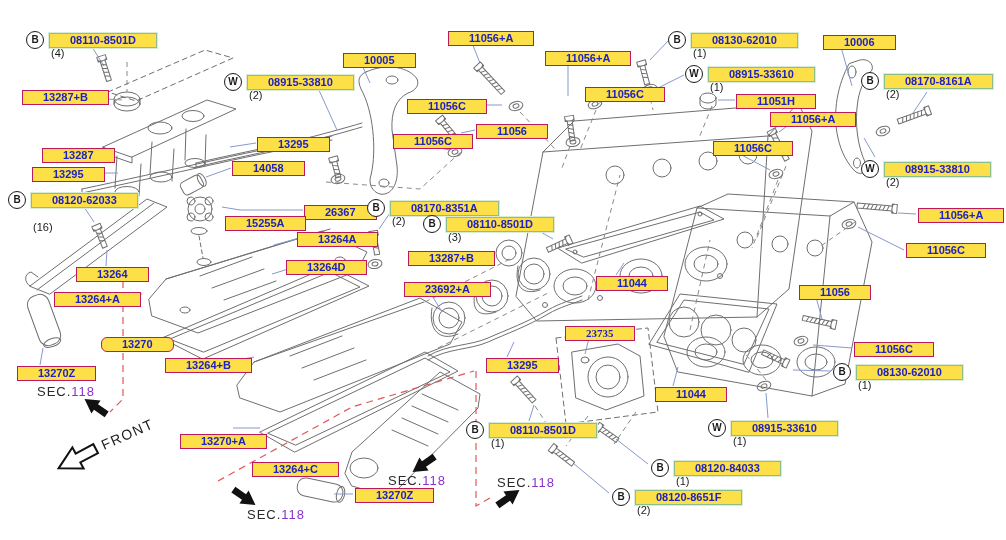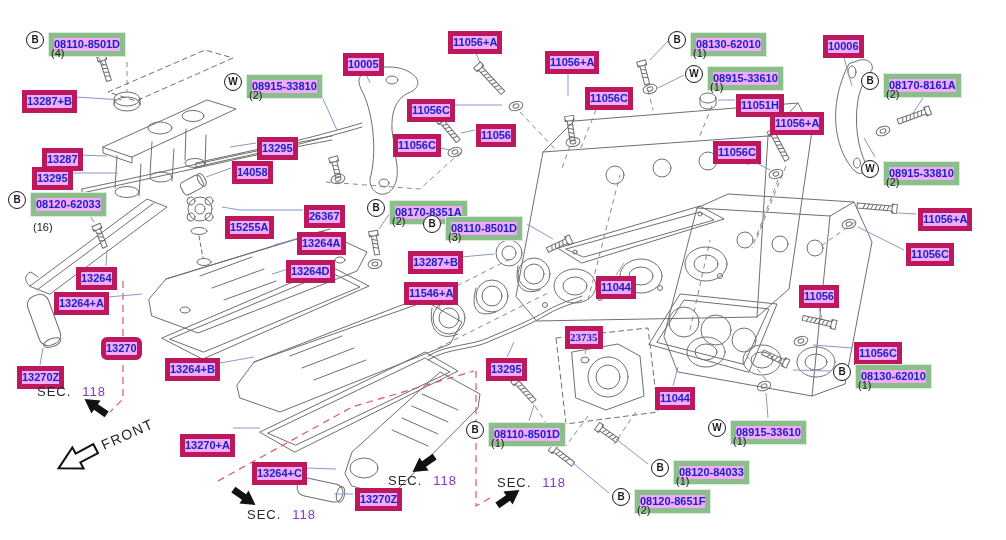--- a/index.html
+++ b/index.html
@@ -1,27 +1,27 @@
 <!DOCTYPE html>
 <html><head>
 <meta charset="utf-8">
 <style>
   html,body{margin:0;padding:0;background:#fff;}
   #stage{position:relative;width:1006px;height:540px;background:#ffffff;overflow:hidden;
          font-family:"Liberation Sans",sans-serif;}
   #art{position:absolute;left:0;top:0;z-index:1;}
   #labels{position:absolute;left:0;top:0;width:100%;height:100%;z-index:2;}
   .plabel{position:absolute;font:bold 11px/13px "Liberation Sans",sans-serif;color:#1e22c0;
-          background:#f0abfc;border:5px solid #be185d;padding:0 0;white-space:nowrap;cursor:pointer;}
+          background:#fde047;border:1px solid #be185d;padding:0 20px;white-space:nowrap;cursor:pointer;}
   .plabel.hardware{border-color:#8cbe8c;box-shadow:0 0 0 1px #d9ecd9;}
   .badge{position:absolute;width:16px;height:16px;border:1.5px solid #1a1a1a;border-radius:50%;
          background:#fff;font:bold 10px/16px "Liberation Sans",sans-serif;text-align:center;color:#1a1a1a;}
   .qty{position:absolute;font:11px/13px "Liberation Sans",sans-serif;color:#1a1a1a;}
   .secref{position:absolute;font:13px/14px "Liberation Sans",sans-serif;color:#2a2a2a;letter-spacing:1px;white-space:nowrap;}
-  .secref .secnum{color:#8833cc;margin-left:11px;}
+  .secref .secnum{color:#8833cc;}
 </style>
 </head>
 <body>
 
 <div id="stage">
 <svg id="art" width="1006" height="540" viewBox="0 0 1006 540" xmlns="http://www.w3.org/2000/svg">
 
   <g stroke="#6f6f6f" fill="none" stroke-width="1" stroke-linejoin="round" stroke-linecap="round">
 
     <path d="M108,92 L205,50 L233,58 L136,101 Z" stroke-dasharray="5,4"></path>
@@ -386,21 +386,21 @@
       <div class="plabel part" style="left: 407px; top: 99px;">11056C</div>
       <div class="plabel part" style="left: 476px; top: 124px;">11056</div>
       <div class="plabel part" style="left: 393px; top: 134px;">11056C</div>
       <div class="badge" style="left: 367px; top: 199px;">B</div>
       <div class="plabel hardware" style="left: 390px; top: 201px;">08170-8351A</div>
       <div class="qty" style="left: 392px; top: 215px;">(2)</div>
       <div class="badge" style="left: 423px; top: 215px;">B</div>
       <div class="plabel hardware" style="left: 446px; top: 217px;">08110-8501D</div>
       <div class="qty" style="left: 448px; top: 231px;">(3)</div>
       <div class="plabel part" style="left: 408px; top: 251px;">13287+B</div>
-      <div class="plabel part" style="left: 404px; top: 282px;">11546+A</div>
+      <div class="plabel part" style="left: 404px; top: 282px;">23692+A</div>
       <div class="plabel part" style="left: 486px; top: 358px;">13295</div>
       <div class="badge" style="left: 466px; top: 421px;">B</div>
       <div class="plabel hardware" style="left: 489px; top: 423px;">08110-8501D</div>
       <div class="qty" style="left: 491px; top: 437px;">(1)</div>
       <div class="plabel part" style="left: 355px; top: 488px;">13270Z</div>
       <div class="plabel part" style="left: 565px; top: 326px; font-family: Liberation Serif, serif;">23735</div>
       <div class="plabel part" style="left: 596px; top: 276px;">11044</div>
       <div class="plabel part" style="left: 655px; top: 387px;">11044</div>
       <div class="badge" style="left: 668px; top: 31px;">B</div>
       <div class="plabel hardware" style="left: 691px; top: 33px;">08130-62010</div>

